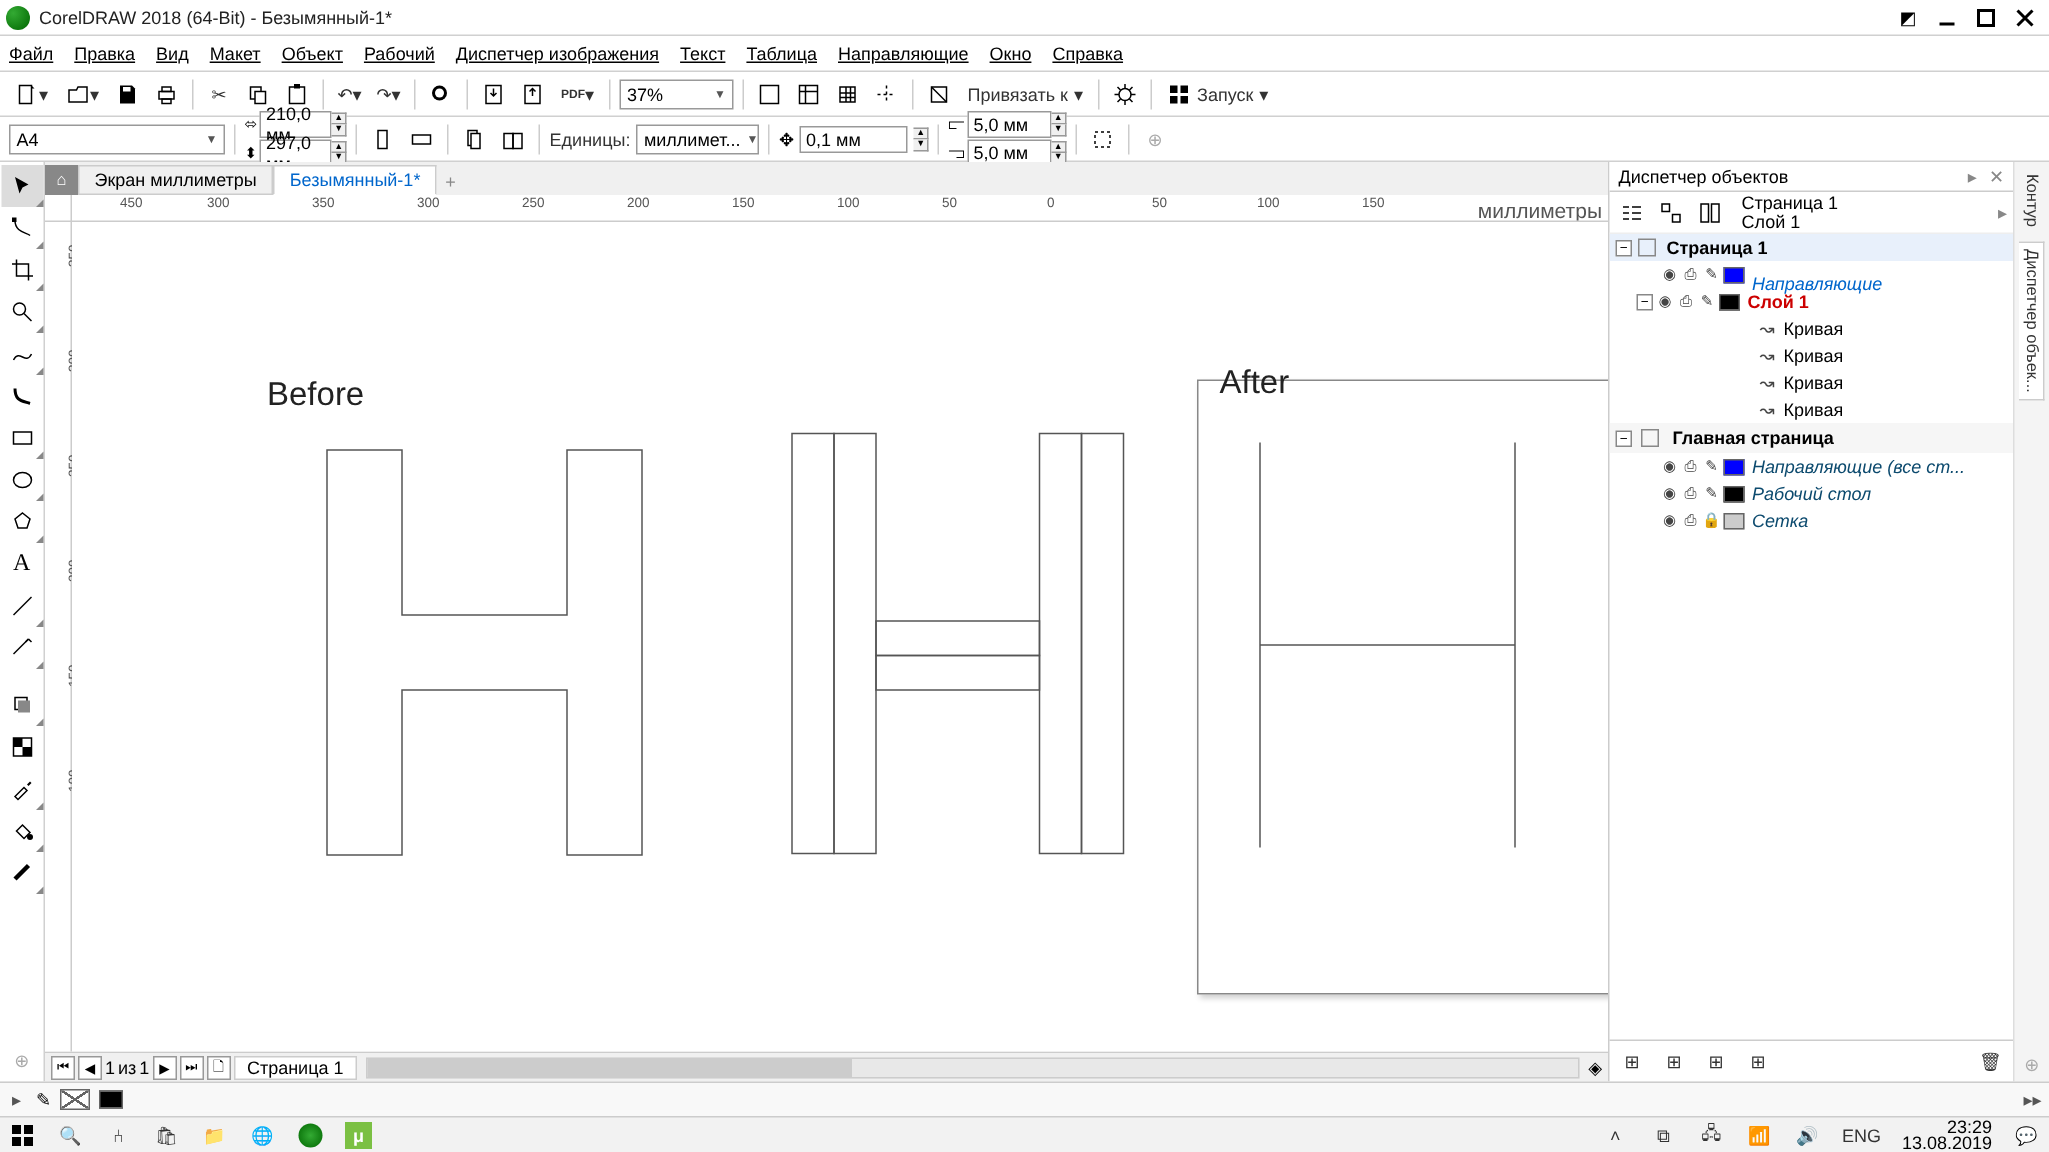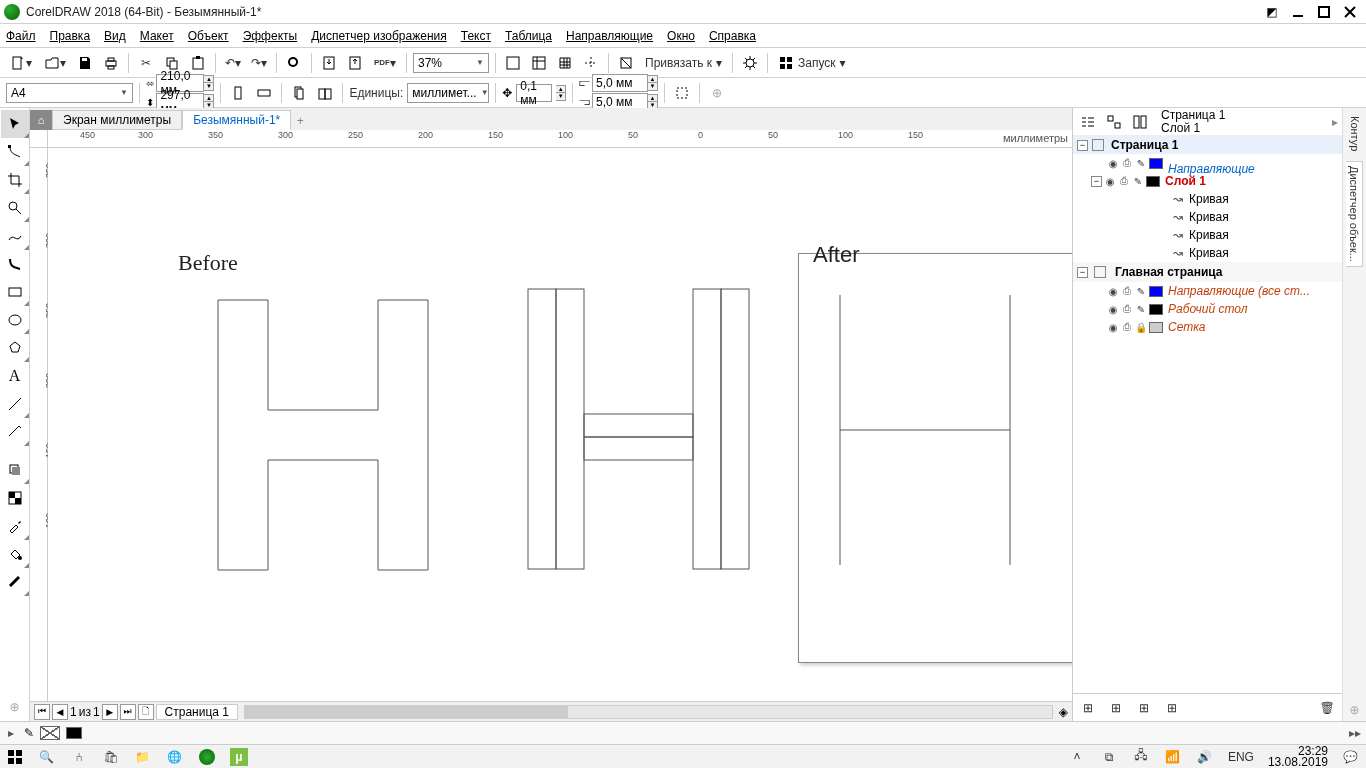--- a/index.html
+++ b/index.html
@@ -33,27 +33,27 @@
 .canvaspane { flex:1; display:flex; flex-direction:column; }
 .tabs { height:22px; background:#f0f0f0; display:flex; align-items:flex-end; }
 .tabs .home { width:22px; height:20px; background:#888; display:flex; align-items:center; justify-content:center; color:#fff; font-size:11px; }
 .tabs .tab { height:20px; padding:0 10px; background:#f0f0f0; border:1px solid #ccc; display:flex; align-items:center; cursor:pointer; }
 .tabs .tab.active { background:#fff; border-bottom:1px solid #fff; color:#06c; }
 .tabs .add { width:18px; height:18px; display:flex; align-items:center; justify-content:center; color:#888; cursor:pointer; }
 .rulerrow { height:18px; background:#fff; display:flex; }
 .rulercorner { width:18px; height:18px; border-right:1px solid #ccc; border-bottom:1px solid #ccc; }
 .rulerh { flex:1; height:18px; border-bottom:1px solid #ccc; background:#fff; position:relative; overflow:hidden; }
 .rulerh .tick { position:absolute; top:0; font-size:9px; color:#555; }
-.rulerh .unit { position:absolute; right:4px; top:2px; font-size:11px; color:#555; }
+.rulerh .unit { position:absolute; right:4px; top:2px; font-size:14px; color:#555; }
 .canvasrow { flex:1; display:flex; min-height:0; }
 .rulerv { width:18px; background:#fff; border-right:1px solid #ccc; position:relative; }
 .rulerv .tick { position:absolute; left:0; font-size:9px; color:#555; transform:rotate(-90deg); transform-origin:left top; }
 .canvas { flex:1; background:#fff; position:relative; overflow:hidden; }
 .page { position:absolute; left:750px; top:105px; width:290px; height:410px; border:1px solid #888; background:#fff; box-shadow:2px 2px 4px rgba(0,0,0,.2); }
-.label { position:absolute; font-size:22px; color:#222;font-family:Liberation Serif, serif; }
+.label { position:absolute; font-size:22px; color:#222; }
 .shape { position:absolute; fill:none; stroke:#555; stroke-width:1; }
 .pagenav { height:20px; background:#f0f0f0; display:flex; align-items:center; gap:2px; padding:0 4px; border-top:1px solid #ccc; font-size:11px; }
 .pagenav .btn { width:16px; height:16px; border:1px solid #999; background:#fff; display:flex; align-items:center; justify-content:center; cursor:pointer; font-size:9px; }
 .pagenav .ptab { padding:0 8px; border:1px solid #ccc; background:#fff; height:16px; display:flex; align-items:center; }
 .hscroll { flex:1; height:14px; background:#e8e8e8; border:1px solid #ccc; margin:0 4px; position:relative; }
 .hscroll .thumb { position:absolute; left:0; width:40%; top:0; bottom:0; background:#ccc; }
 .dockright { width:294px; background:#fff; border-left:1px solid #ccc; display:flex; }
 .docktabs { width:24px; background:#f4f4f4; border-left:1px solid #ddd; display:flex; flex-direction:column; align-items:center; padding-top:4px; gap:6px; }
 .docktabs .vtab { writing-mode:vertical-rl; font-size:11px; padding:4px 2px; cursor:pointer; color:#333; }
 .docktabs .vtab.active { background:#fff; border:1px solid #ccc; border-left:none; }
@@ -66,21 +66,21 @@
 .tree .exp { width:11px; height:11px; border:1px solid #888; display:flex; align-items:center; justify-content:center; font-size:9px; line-height:9px; background:#fff; }
 .tree .pgicon { width:12px; height:12px; border:1px solid #888; margin:0 2px; }
 .tree .swatch { width:14px; height:11px; border:1px solid #666; }
 .tree .eye,.tree .prn,.tree .lck { font-size:10px; color:#444; width:12px; text-align:center; }
 .tree .txt { margin-left:3px; }
 .tree .i1 { padding-left:18px; }
 .tree .i2 { padding-left:34px; }
 .tree .bold { font-weight:bold; }
 .tree .red { color:#c00; }
 .tree .ital { font-style:italic; color:#06c;margin-top:12px; }
-.tree .ital2 { font-style:italic; color:#c2410c; }
+.tree .ital2 { font-style:italic; color:#0c4a6e; }
 .tree .curve { padding-left:100px; display:flex; align-items:center; height:18px; gap:4px; }
 .tree .curve .ci { width:12px; color:#444; }
 .tree .grouphd { display:flex; align-items:center; height:20px; padding-left:4px; background:#f6f6f6; gap:4px;}
 .objfooter { height:28px; border-top:1px solid #ccc; display:flex; align-items:center; padding:0 4px; gap:6px; }
 .bottombar { position:absolute; bottom:24px; left:0; right:0; height:23px; background:#f8f8f8; border-top:1px solid #ccc; display:flex; align-items:center; padding:0 4px; gap:6px; }
 .bottombar .arr { width:14px; text-align:center; color:#555; }
 .bottombar .sw { width:16px; height:12px; border:1px solid #666; }
 .bottombar .xbox { width:20px; height:14px; border:1px solid #666; background:#fff; position:relative; }
 .bottombar .xbox:before { content:""; position:absolute; left:0; top:0; right:0; bottom:0; background:linear-gradient(to top right,transparent 46%,#666 46%,#666 54%,transparent 54%),linear-gradient(to top left,transparent 46%,#666 46%,#666 54%,transparent 54%); }
 .taskbar { position:absolute; bottom:0; left:0; right:0; height:24px; background:#f2f2f2; border-top:1px solid #ccc; display:flex; align-items:center; padding:0 6px; gap:14px; }
@@ -114,21 +114,21 @@
       </svg>
     </div>
 </div>
 
 <div class="menubar">
   <span><u>Файл</u></span>
   <span><u>Правка</u></span>
   <span><u>Вид</u></span>
   <span><u>Макет</u></span>
   <span><u>Объект</u></span>
-  <span><u>Эффекты</u></span>
+  <span><u>Рабочий</u></span>
   <span><u>Диспетчер изображения</u></span>
   <span><u>Текст</u></span>
   <span><u>Таблица</u></span>
   <span><u>Направляющие</u></span>
   <span><u>Окно</u></span>
   <span><u>Справка</u></span>
 </div>
 
 <div class="toolbar">
   <div class="tbtn drop"><svg class="icn" viewBox="0 0 16 16">
@@ -234,21 +234,21 @@
   <div class="sep"></div>
   <div class="tbtn" style="width:auto;padding:0 4px;gap:4px"><svg class="icn" viewBox="0 0 16 16">
         <rect x="2" y="2" width="5" height="5" fill="#000"></rect>
         <rect x="9" y="2" width="5" height="5" fill="#000"></rect>
         <rect x="2" y="9" width="5" height="5" fill="#000"></rect>
         <rect x="9" y="9" width="5" height="5" fill="#000"></rect>
       </svg><span>Запуск</span>▾</div>
 </div>
 
 <div class="toolbar2">
-  <div class="combo" style="width:127px">
+  <div class="combo" style="width:144px">
       <span>A4</span>
       <span class="arr" style="margin-left:auto">▼</span>
     </div>
   <div class="sep"></div>
   <div class="stacked">
     <div class="row">
         <span style="font-size:10px;margin-right:2px">⬄</span>
         <div class="numbox">
           <span>210,0 мм</span>
         </div>
@@ -293,21 +293,21 @@
       </svg>
     </div>
   <div class="sep"></div>
   <span class="lbl">Единицы:</span>
   <div class="combo" style="width:82px">
       <span>миллимет...</span>
       <span class="arr">▼</span>
     </div>
   <div class="sep"></div>
   <span style="font-size:12px">✥</span>
-  <div class="numbox" style="width:36px">
+  <div class="numbox" style="width:72px">
       <span>0,1 мм</span>
     </div>
     <div class="spinner">
       <div>▲</div>
       <div>▼</div>
     </div>
   <div class="sep"></div>
   <div class="stacked">
     <div class="row">
         <span style="font-size:10px;margin-right:2px">⫍</span>
@@ -526,20 +526,24 @@
         </div>
       <div class="hscroll">
           <div class="thumb"></div>
         </div>
       <span>◈</span>
     </div>
   </div>
 
   <div class="dockright">
     <div class="objmgr">
+      <div class="hdr">
+        <span>Диспетчер объектов</span>
+        <span><span style="color:#888;margin-right:8px">▸</span><span style="color:#888">✕</span></span>
+      </div>
       <div class="tbar">
         <div class="tbtn">
             <svg class="icn" viewBox="0 0 16 16">
               <path d="M2 4h4M2 8h4M2 12h4M8 4h6M8 8h6M8 12h6" stroke="#000"></path>
             </svg>
           </div>
         <div class="tbtn">
             <svg class="icn" viewBox="0 0 16 16">
               <rect x="2" y="2" width="5" height="5" stroke="#000" fill="none"></rect>
               <rect x="9" y="9" width="5" height="5" stroke="#000" fill="none"></rect>

